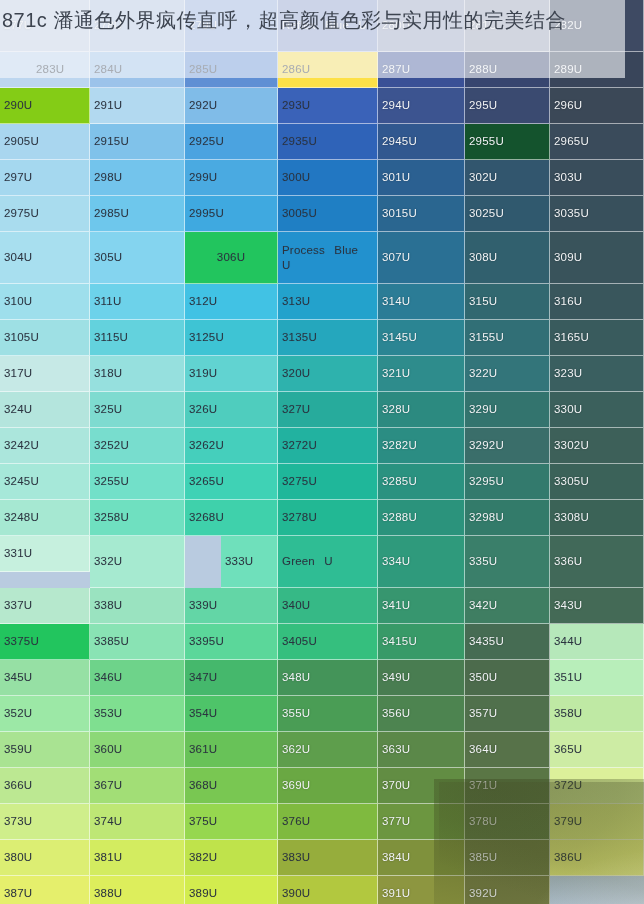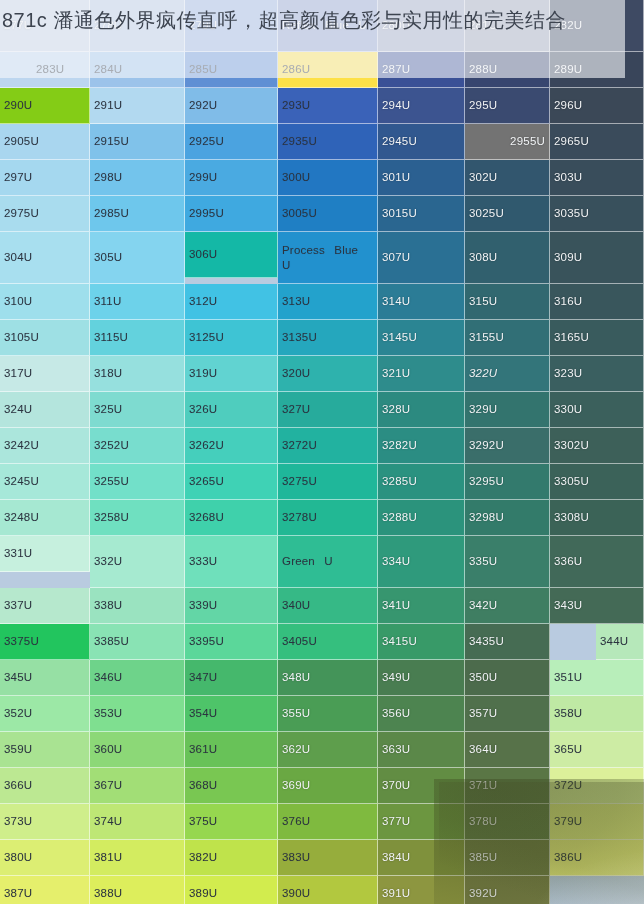--- a/index.html
+++ b/index.html
@@ -166,21 +166,21 @@
       </div>
       <div class="cell light" style="background: rgb(75, 163, 224);">
         <span class="lbl">2925U</span>
       </div>
       <div class="cell light" style="background: rgb(47, 99, 184);">
         <span class="lbl">2935U</span>
       </div>
       <div class="cell dark" style="background: rgb(49, 88, 143);">
         <span class="lbl">2945U</span>
       </div>
-      <div class="cell dark" style="background: #737373; justify-content: flex-end;">
+      <div class="cell dark" style="background: #14532d;">
         <span class="lbl">2955U</span>
       </div>
       <div class="cell dark" style="background: rgb(58, 75, 91);">
         <span class="lbl">2965U</span>
       </div>
       <div class="cell light" style="background: rgb(165, 216, 239);">
         <span class="lbl">297U</span>
       </div>
       <div class="cell light" style="background: rgb(115, 196, 236);">
         <span class="lbl">298U</span>
@@ -220,21 +220,21 @@
       </div>
       <div class="cell dark" style="background: rgb(56, 80, 92);">
         <span class="lbl">3035U</span>
       </div>
       <div class="cell light" style="background: rgb(168, 223, 239); height: 52px;">
         <span class="lbl">304U</span>
       </div>
       <div class="cell light" style="background: rgb(132, 212, 239); height: 52px;">
         <span class="lbl">305U</span>
       </div>
-      <div class="cell light" style="background: #14b8a6; height: 46px;">
+      <div class="cell light" style="background: #22c55e; height: 52px; justify-content: center;">
         <span class="lbl">306U</span>
       </div>
       <div class="cell light tall" style="background: rgb(34, 145, 206); height: 52px;">
         <span class="lbl">Process Blue U</span>
       </div>
       <div class="cell dark" style="background: rgb(42, 112, 148); height: 52px;">
         <span class="lbl">307U</span>
       </div>
       <div class="cell dark" style="background: rgb(49, 96, 110); height: 52px;">
         <span class="lbl">308U</span>
@@ -292,21 +292,21 @@
       </div>
       <div class="cell light" style="background: rgb(97, 211, 209);">
         <span class="lbl">319U</span>
       </div>
       <div class="cell light" style="background: rgb(46, 178, 173);">
         <span class="lbl">320U</span>
       </div>
       <div class="cell dark" style="background: rgb(46, 140, 140);">
         <span class="lbl">321U</span>
       </div>
-      <div class="cell dark" style="background: rgb(51, 117, 122); font-style: italic;">
+      <div class="cell dark" style="background: rgb(51, 117, 122);">
         <span class="lbl">322U</span>
       </div>
       <div class="cell dark" style="background: rgb(58, 95, 96);">
         <span class="lbl">323U</span>
       </div>
       <div class="cell light" style="background: rgb(180, 229, 221);">
         <span class="lbl">324U</span>
       </div>
       <div class="cell light" style="background: rgb(126, 219, 208);">
         <span class="lbl">325U</span>
@@ -388,21 +388,21 @@
       </div>
       <div class="cell dark" style="background: rgb(59, 99, 87);">
         <span class="lbl">3308U</span>
       </div>
       <div class="cell light" style="background: rgb(198, 240, 222); height: 36px;">
         <span class="lbl">331U</span>
       </div>
       <div class="cell light" style="background: rgb(166, 234, 208); height: 52px;">
         <span class="lbl">332U</span>
       </div>
-      <div class="cell light" style="background: rgb(111, 224, 187); height: 52px;">
+      <div class="cell light" style="background: rgb(111, 224, 187); height: 52px; margin-left: 36px;">
         <span class="lbl">333U</span>
       </div>
       <div class="cell light tall" style="background: rgb(47, 189, 148); height: 52px;">
         <span class="lbl">Green U</span>
       </div>
       <div class="cell dark" style="background: rgb(47, 154, 124); height: 52px;">
         <span class="lbl">334U</span>
       </div>
       <div class="cell dark" style="background: rgb(58, 127, 106); height: 52px;">
         <span class="lbl">335U</span>
@@ -442,21 +442,21 @@
       </div>
       <div class="cell light" style="background: rgb(53, 191, 126);">
         <span class="lbl">3405U</span>
       </div>
       <div class="cell dark" style="background: rgb(56, 154, 104);">
         <span class="lbl">3415U</span>
       </div>
       <div class="cell dark" style="background: rgb(70, 108, 83);">
         <span class="lbl">3435U</span>
       </div>
-      <div class="cell light" style="background: rgb(182, 232, 186); margin-left: 46px;">
+      <div class="cell light" style="background: rgb(182, 232, 186);">
         <span class="lbl">344U</span>
       </div>
       <div class="cell light" style="background: rgb(150, 224, 164);">
         <span class="lbl">345U</span>
       </div>
       <div class="cell light" style="background: rgb(110, 211, 138);">
         <span class="lbl">346U</span>
       </div>
       <div class="cell light" style="background: rgb(69, 184, 108);">
         <span class="lbl">347U</span>

